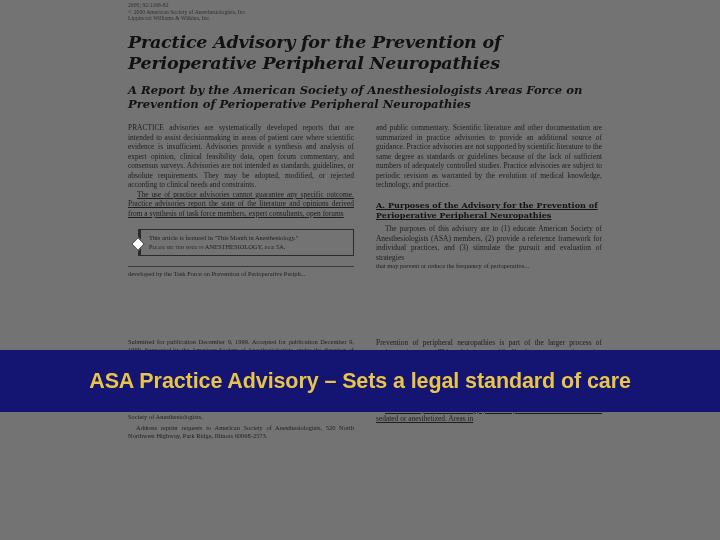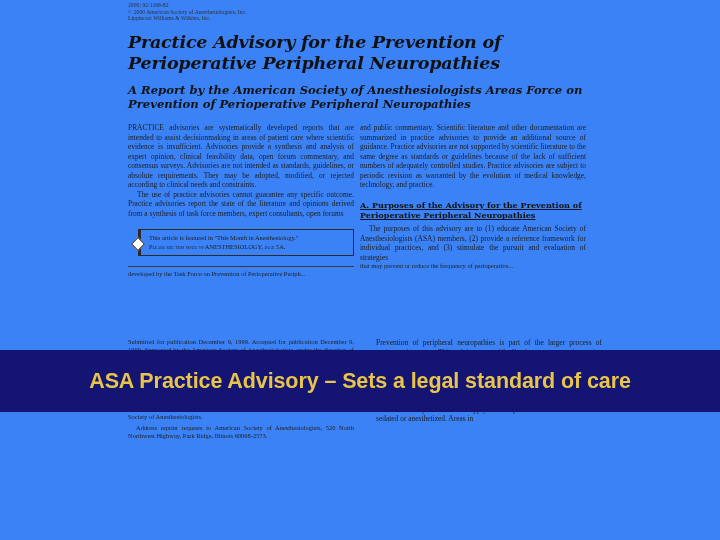--- a/index.html
+++ b/index.html
@@ -14,21 +14,21 @@
     overflow: hidden;
     font-family: "Liberation Serif", serif;
     color: #1a1a1a;
   }
 
   
   #scan-page {
     position: absolute;
     left: 0; top: 0;
     width: 720px; height: 540px;
-    background: #3b82f6;
+    background: #737373;
   }
 
   .page-body {
     position: absolute;
     left: 128px;
     top: 0;
     width: 474px;
     height: 540px;
   }
 
@@ -64,36 +64,36 @@
     color: #131313;
     filter: blur(0.22px);
   }
 
   .columns {
     position: absolute;
     top: 123px;
     left: 0;
     width: 474px;
     display: flex;
-    gap: 6px;
+    gap: 22px;
   }
   .col {
     width: 226px;
   }
 
   .para {
     font-size: 7.4px;
     line-height: 9.55px;
     text-align: justify;
     margin: 0 0 0 0;
     filter: blur(0.24px);
     color: #1d1d1d;
     letter-spacing: 0.02px;
   }
-  .para + .para { text-indent: 9px; }
+  .para + .para { text-indent: 9px; text-decoration: underline; }
   .para.indent { text-indent: 9px; }
   .smallcaps { font-variant: small-caps; }
 
   .sec-head {
     font-family: "DejaVu Serif", serif;
     font-weight: bold;
     font-size: 8.1px;
     line-height: 10.6px;
     margin-top: 10px;
     margin-bottom: 3px;

